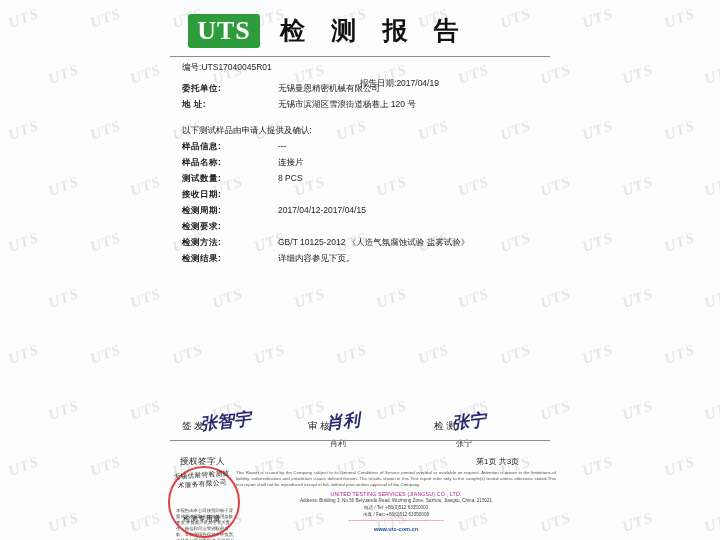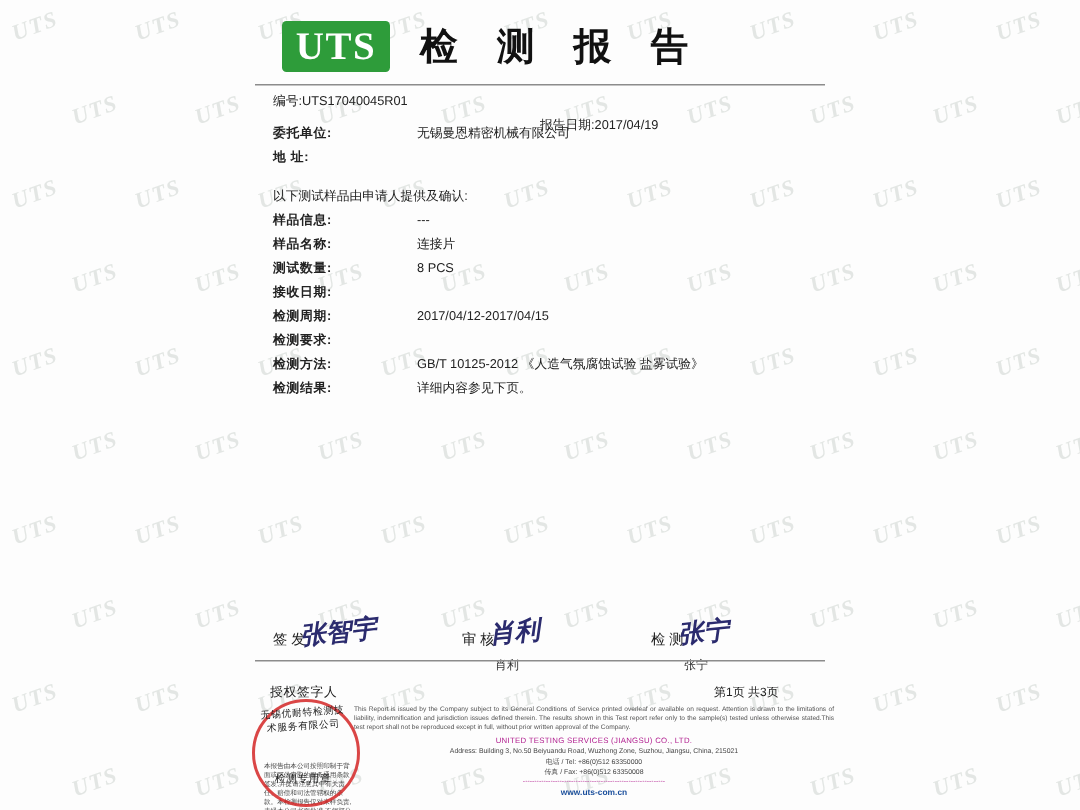--- a/index.html
+++ b/index.html
@@ -374,20 +374,21 @@
     </div>
 
     <div class="fields">
 
       <div class="row">
         <div class="label">委托单位:</div>
         <div class="value">无锡曼恩精密机械有限公司</div>
       </div>
       <div class="row">
         <div class="label">地        址:</div>
+        <div class="value">无锡市滨湖区雪浪街道杨巷上 120 号</div>
       </div>
 
       <div class="note">以下测试样品由申请人提供及确认:</div>
 
       <div class="row">
         <div class="label">样品信息:</div>
         <div class="value">---</div>
       </div>
       <div class="row">
         <div class="label">样品名称:</div>

